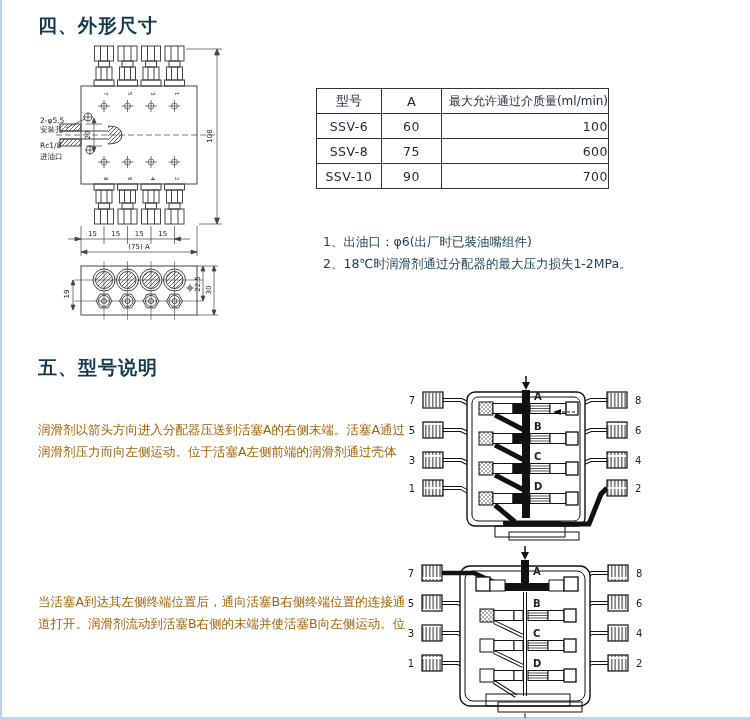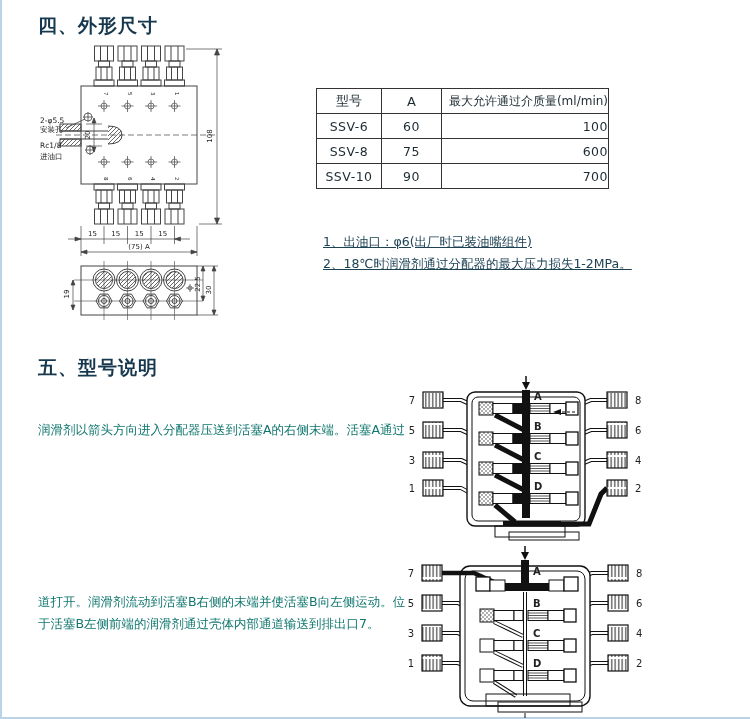--- a/index.html
+++ b/index.html
@@ -12,22 +12,22 @@
   #heading-5{left:38px;top:355px;}
   #dim-drawing{position:absolute;left:40px;top:36px;}
   #spec-table{position:absolute;left:316px;top:88px;border-collapse:collapse;table-layout:fixed;}
   #spec-table th,#spec-table td{border:1px solid #333;color:#1c2b33;font-weight:normal;
       text-align:center;vertical-align:middle;height:24px;padding:0;white-space:nowrap;
       font-size:13px;}
   #spec-table .c1{width:64px;}
   #spec-table .c2{width:59px;}
   #spec-table .c3{width:166px;font-size:12px;text-align:right;}
   #spec-table td.c1,#spec-table td.c2,#spec-table td.c3{font-size:12.5px;letter-spacing:.5px;}
-  .notes{position:absolute;left:323px;top:231px;color:#1d4254;font-size:12.5px;line-height:22px;text-decoration:underline;}
-  .para{position:absolute;color:#0f766e;font-size:12.5px;line-height:22px;white-space:nowrap;}
+  .notes{position:absolute;left:323px;top:231px;color:#1d4254;font-size:12.5px;line-height:22px;}
+  .para{position:absolute;color:#a16207;font-size:12.5px;line-height:22px;white-space:nowrap;}
   #para-1{left:38px;top:419px;}
   #para-2{left:38px;top:591px;}
   #schematic-1{position:absolute;left:403px;top:376px;}
   #schematic-2{position:absolute;left:400px;top:546px;}
   svg text{font-family:"DejaVu Sans","Liberation Sans",sans-serif;fill:#222;}
   .dimtxt{font-size:7px;}
   .cjk{font-size:7.5px;}
   .portnum{font-size:10px;}
   .pistonlbl{font-size:10px;font-weight:bold;}
 </style>
@@ -326,25 +326,26 @@
 
   <div class="notes">
     <div>1、出油口：φ6(出厂时已装油嘴组件)</div>
     <div>2、18℃时润滑剂通过分配器的最大压力损失1-2MPa。</div>
   </div>
 
   <div id="heading-5" class="sec-heading">五、型号说明</div>
 
   <div id="para-1" class="para">
     <div>润滑剂以箭头方向进入分配器压送到活塞A的右侧末端。活塞A通过</div>
+    <div>润滑剂压力而向左侧运动。位于活塞A左侧前端的润滑剂通过壳体</div>
   </div>
 
   <div id="para-2" class="para">
+    <div>当活塞A到达其左侧终端位置后，通向活塞B右侧终端位置的连接通</div>
     <div>道打开。润滑剂流动到活塞B右侧的末端并使活塞B向左侧运动。位</div>
-    <div>于活塞B左侧前端的润滑剂通过壳体内部通道输送到排出口7。</div>
   </div>
 
   <svg id="schematic-1" width="244" height="166" viewBox="0 0 244 166">
     <defs>
       <pattern id="kn1" width="3.5" height="16" patternUnits="userSpaceOnUse">
         <rect width="3.5" height="16" fill="#fff"></rect>
         <line x1="1.7" y1="1" x2="1.7" y2="15" stroke="#222" stroke-width="1"></line>
       </pattern>
       <pattern id="dots1" width="4" height="4" patternUnits="userSpaceOnUse">
         <rect width="4" height="4" fill="#fff"></rect>

